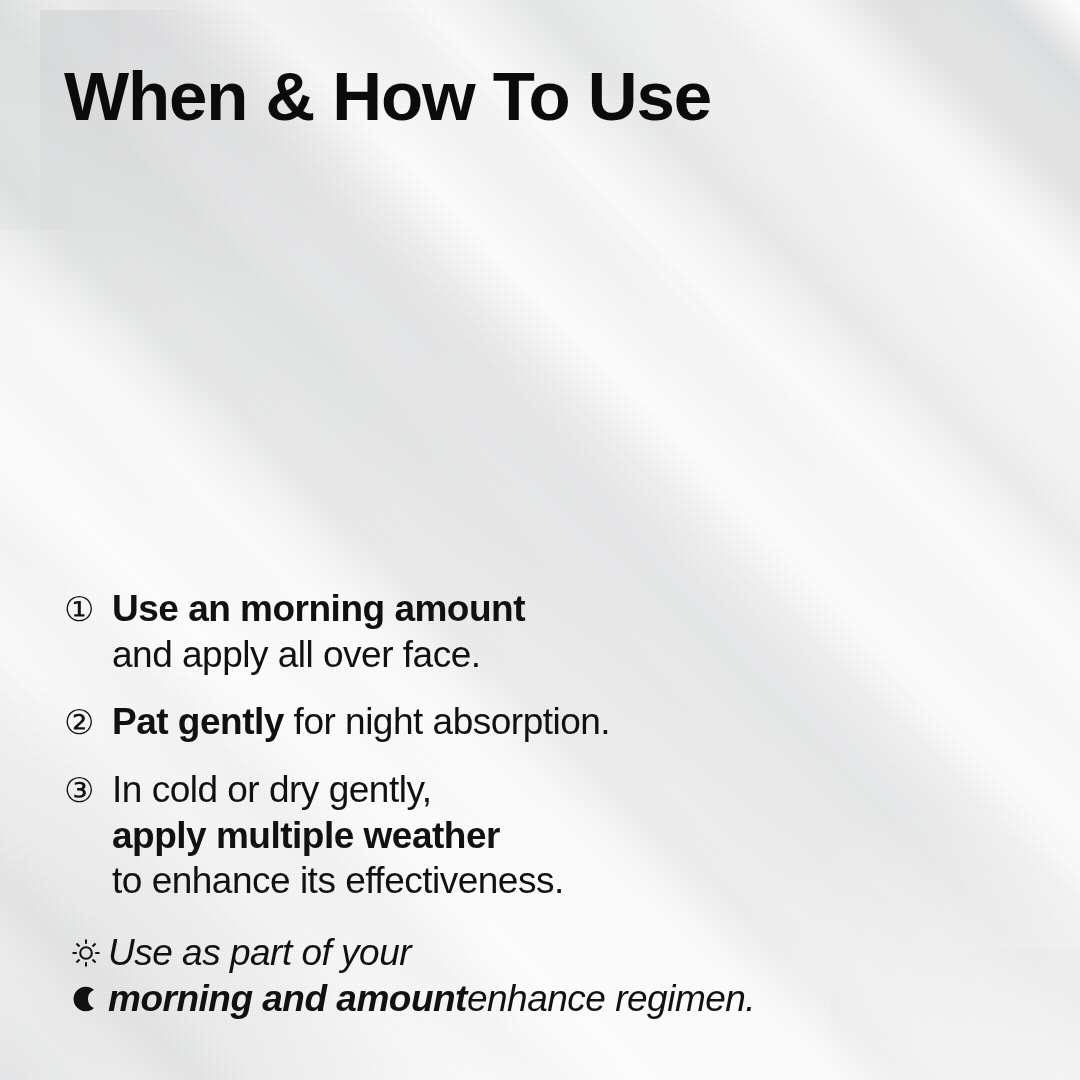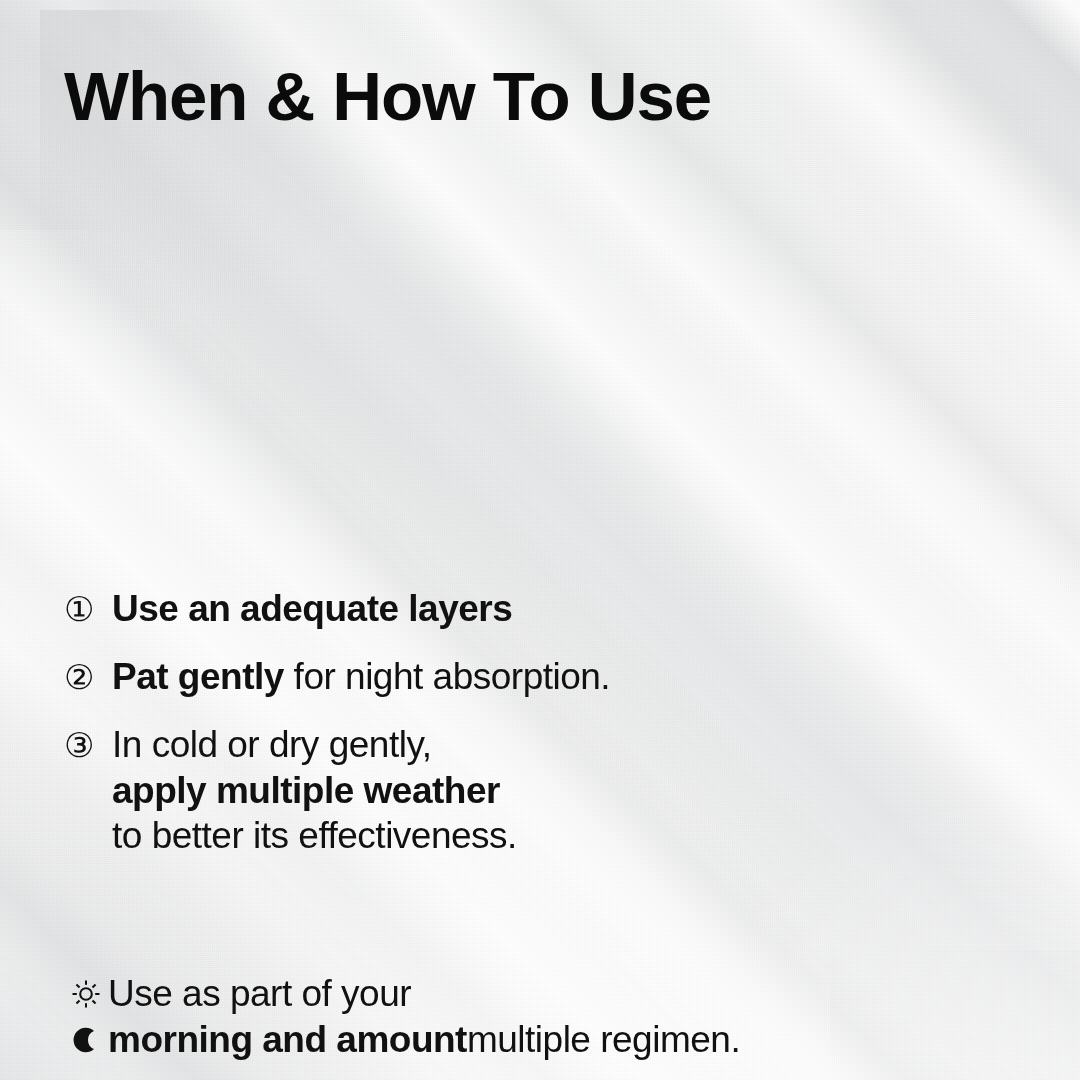--- a/index.html
+++ b/index.html
@@ -165,21 +165,22 @@
     font-weight: 400;
     color: #111111;
   }
 
   .b { font-weight: 700; }
   .r { font-weight: 400; }
 
   .routine {
     position: absolute;
     left: 64px;
-    top: 971px;
+    top: 930px;
+    font-style: italic;
   }
 
   .routine-line {
     font-size: 37px;
     line-height: 46px;
     letter-spacing: -0.5px;
     color: #111111;
     white-space: nowrap;
     display: flex;
     align-items: center;
@@ -209,39 +210,42 @@
   <div class="bg-layer bg-grain"></div>
 
   <div class="content">
 
     <div class="title">When &amp; How To Use</div>
 
     <div class="steps">
 
       <div class="step">
         <div class="step-line">
-          <span class="marker">①</span><span class="b">Use an adequate layers</span>
+          <span class="marker">①</span><span class="b">Use an morning amount</span>
+        </div>
+        <div class="step-line indent">
+          <span class="r">and apply all over face.</span>
         </div>
       </div>
 
       <div class="step">
         <div class="step-line">
           <span class="marker">②</span><span class="b">Pat gently</span><span class="r"> for night absorption.</span>
         </div>
       </div>
 
       <div class="step">
         <div class="step-line">
           <span class="marker">③</span><span class="r">In cold or dry gently,</span>
         </div>
         <div class="step-line indent">
           <span class="b">apply multiple weather</span>
         </div>
         <div class="step-line indent">
-          <span class="r">to better its effectiveness.</span>
+          <span class="r">to enhance its effectiveness.</span>
         </div>
       </div>
 
     </div>
 
     <div class="routine">
 
       <div class="routine-line">
         <span class="glyph-icon">
           <svg width="30" height="30" viewBox="0 0 32 32" aria-hidden="true">
@@ -261,19 +265,19 @@
         <span class="r">Use as part of your</span>
       </div>
 
       <div class="routine-line">
         <span class="glyph-icon">
           <svg width="30" height="30" viewBox="0 0 32 32" aria-hidden="true">
             <path d="M24.5 25.6 A13 13 0 1 1 24.5 6.4 A10.4 10.4 0 0 0 24.5 25.6 Z" fill="#111111"></path>
           </svg>
         </span>
         <span class="b">morning and amount</span>
-          <span class="r"> multiple regimen.</span>
+          <span class="r"> enhance regimen.</span>
       </div>
 
     </div>
 
   </div>
 </div>
 
 </body></html>

